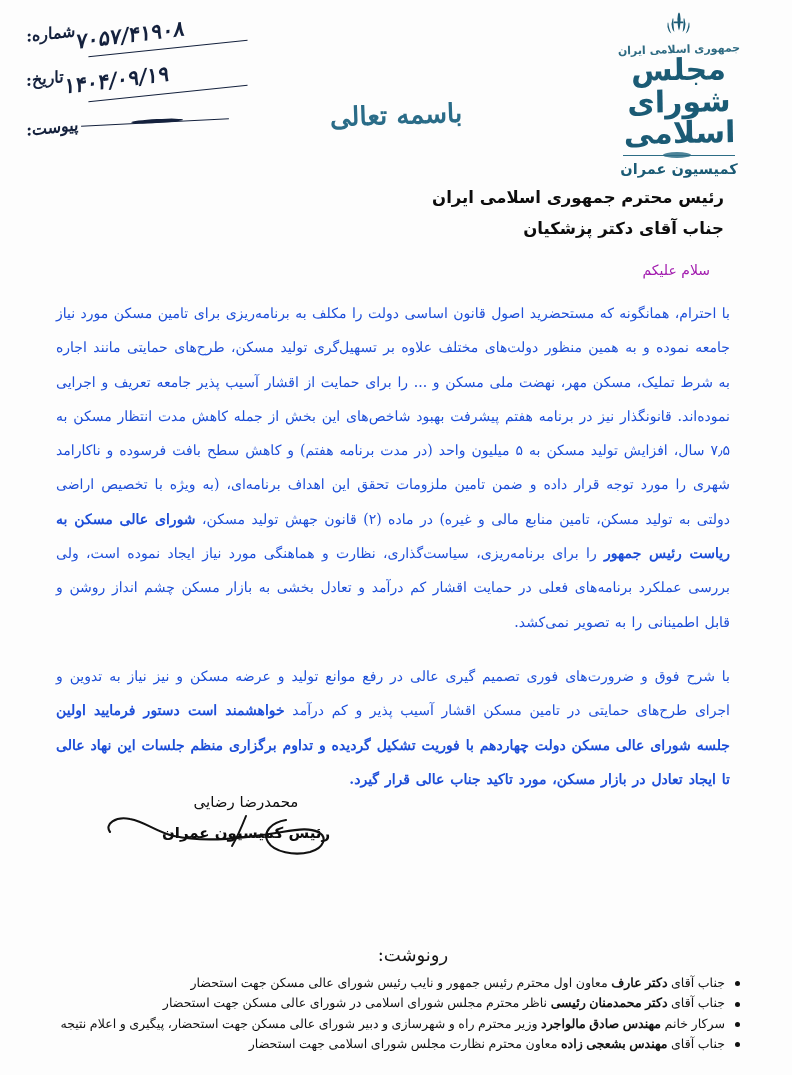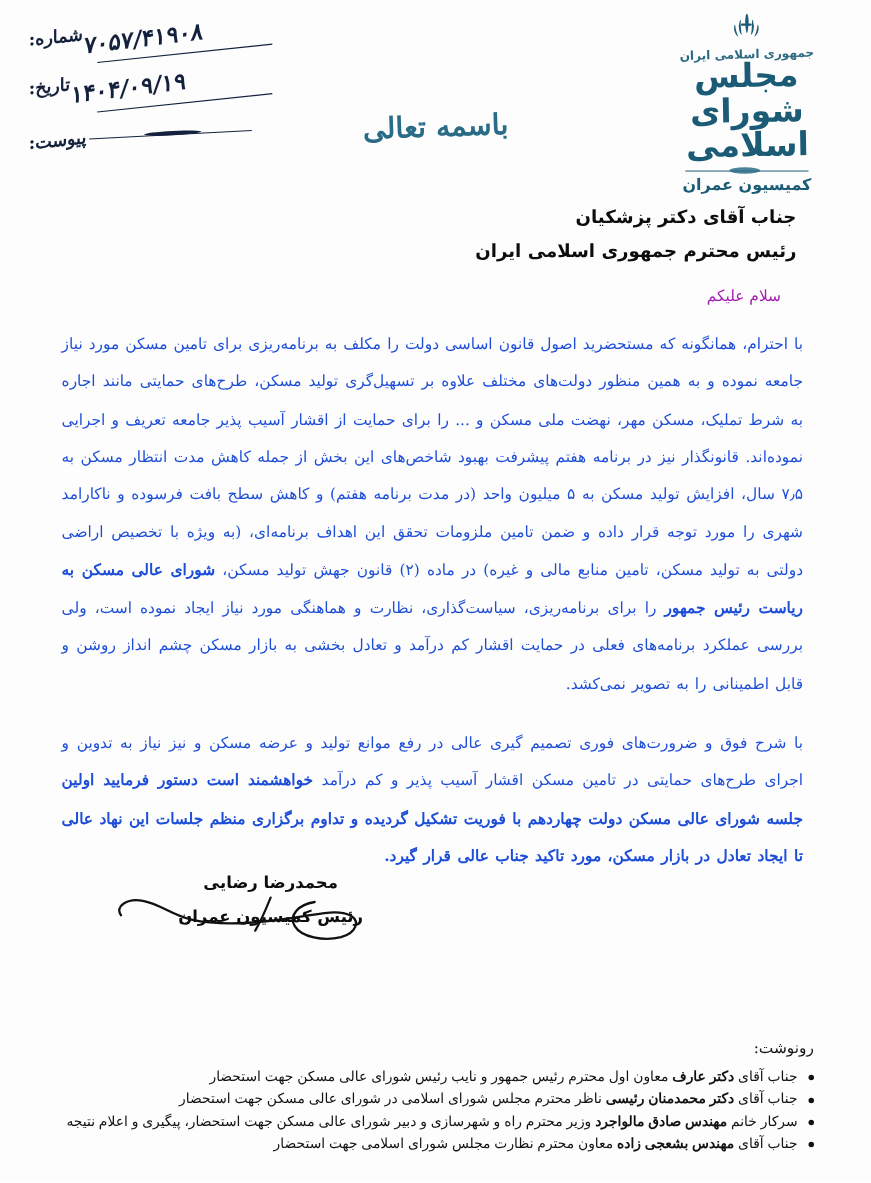--- a/index.html
+++ b/index.html
@@ -258,21 +258,21 @@
   .sig-inner {
     position: absolute;
     left: 96px;
     top: 0;
     width: 300px;
     text-align: center;
     direction: rtl;
   }
   .sig-name {
     font-size: 15px;
-    font-weight: 700;
+    font-weight: 400;
     color: #0d0d0d;
     line-height: 1.4;
   }
   .sig-title {
     font-size: 15px;
     font-weight: 700;
     color: #0d0d0d;
     line-height: 1.4;
     margin-top: 10px;
   }
@@ -287,23 +287,23 @@
 
   
   .cc {
     position: absolute;
     top: 944px;
     right: 52px;
     left: 52px;
     direction: rtl;
   }
   .cc-title {
-    font-size: 14px;
+    font-size: 18px;
     color: #151515;
-    text-align: right;
+    text-align: center;
     padding-left: 34px;
     margin-bottom: 8px;
     font-family: "DejaVu Serif", "Liberation Serif", serif;
   }
   .cc-list {
     list-style: none;
     margin: 0;
     padding: 0;
   }
   .cc-item {
@@ -369,22 +369,22 @@
       <div class="meta-row attach">
         <span class="meta-label">پیوست:</span>
         <span class="attach-dash"></span>
       </div>
     </div>
 
     <div class="basmala">باسمه تعالی</div>
   </div>
 
   <div class="address">
+    <div class="addr-line">رئیس محترم جمهوری اسلامی ایران</div>
     <div class="addr-line">جناب آقای دکتر پزشکیان</div>
-    <div class="addr-line">رئیس محترم جمهوری اسلامی ایران</div>
   </div>
 
   <div class="greeting">سلام علیکم</div>
 
   <div class="body-block">
     <p class="para"><span>با احترام، همانگونه که مستحضرید اصول قانون اساسی دولت را مکلف به برنامه‌ریزی برای تامین مسکن مورد نیاز جامعه نموده و به همین منظور دولت‌های مختلف علاوه بر تسهیل‌گری تولید مسکن، طرح‌های حمایتی مانند اجاره به شرط تملیک، مسکن مهر، نهضت ملی مسکن و ... را برای حمایت از اقشار آسیب پذیر جامعه تعریف و اجرایی نموده‌اند. قانونگذار نیز در برنامه هفتم پیشرفت بهبود شاخص‌های این بخش از جمله کاهش مدت انتظار مسکن به ۷٫۵ سال، افزایش تولید مسکن به ۵ میلیون واحد (در مدت برنامه هفتم) و کاهش سطح بافت فرسوده و ناکارامد شهری را مورد توجه قرار داده و ضمن تامین ملزومات تحقق این اهداف برنامه‌ای، (به ویژه با تخصیص اراضی دولتی به تولید مسکن، تامین منابع مالی و غیره) در ماده (۲) قانون جهش تولید مسکن، </span><b>شورای عالی مسکن به ریاست رئیس جمهور</b><span> را برای برنامه‌ریزی، سیاست‌گذاری، نظارت و هماهنگی مورد نیاز ایجاد نموده است، ولی بررسی عملکرد برنامه‌های فعلی در حمایت اقشار کم درآمد و تعادل بخشی به بازار مسکن چشم انداز روشن و قابل اطمینانی را به تصویر نمی‌کشد.</span></p>
 
     <p class="para closing"><span>با شرح فوق و ضرورت‌های فوری تصمیم گیری عالی در رفع موانع تولید و عرضه مسکن و نیز نیاز به تدوین و اجرای طرح‌های حمایتی در تامین مسکن اقشار آسیب پذیر و کم درآمد </span><b class="emph">خواهشمند است دستور فرمایید اولین جلسه شورای عالی مسکن دولت چهاردهم با فوریت تشکیل گردیده و تداوم برگزاری منظم جلسات این نهاد عالی تا ایجاد تعادل در بازار مسکن، مورد تاکید جناب عالی قرار گیرد.</b></p>
   </div>
 

